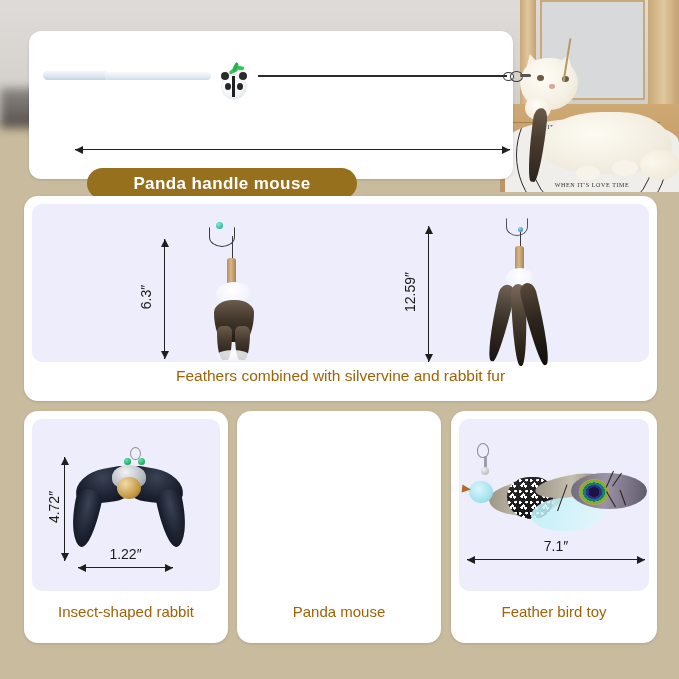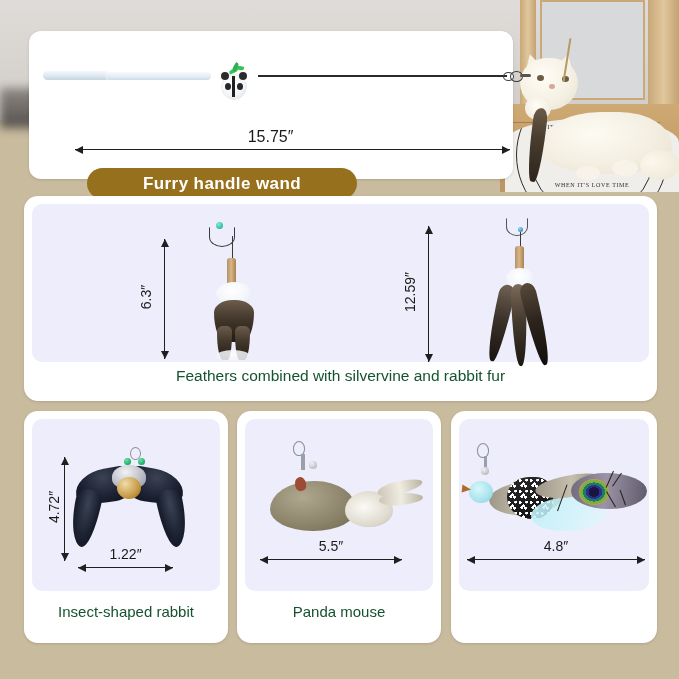--- a/index.html
+++ b/index.html
@@ -332,21 +332,21 @@
   }
   #feathers-stage {
     left: 8px; top: 8px;
     width: 617px; height: 158px;
   }
   .card-caption {
     position: absolute;
     left: 0;
     width: 100%;
     text-align: center;
-    color: #14532d;
+    color: #a16207;
     font-family: "Liberation Sans", sans-serif;
   }
   #feathers-caption { top: 171px; font-size: 15.5px; }
 
   
   .toyA { position: absolute; left: 165px; top: 18px; width: 70px; height: 140px; }
   .bead {
     position: absolute; left: 19px; top: 0;
     width: 7px; height: 7px;
     background: radial-gradient(circle at 35% 30%, #7df0d8, #12a58a);
@@ -572,24 +572,23 @@
 
       <div class="wand-rod"></div>
 
       <div class="wand-clip">
         <div class="clip-ring a"></div>
         <div class="clip-ring b"></div>
         <div class="clip-tail"></div>
       </div>
     </div>
 
-    <div class="dim-label" id="wand-dim-label">15.75″</div>
     <div class="dim" id="wand-dim"></div>
 
-    <div class="pill">Furry  handle  wand</div>
+    <div class="pill">Panda  handle  mouse</div>
   </div>
 
   <div class="card" id="feathers-card">
     <div class="inner-stage" id="feathers-stage">
 
       <div class="toyA">
         <div class="bead"></div>
         <div class="loopline"></div>
         <div class="hangline" style="left:35px; top:14px; height:24px;"></div>
         <div class="stick" style="left:30px; top:36px; width:9px; height:30px;"></div>
@@ -642,36 +641,20 @@
       <div class="dim-v" style="left:32px; top:38px; height:104px;"></div>
       <div class="dim-label vert" style="left:-11px; top:80px; width:66px; text-align:center; font-size:14px;">4.72″</div>
 
       <div class="dim" style="left:46px; top:148px; width:95px;"></div>
       <div class="dim-label" style="left:46px; top:127px; width:95px; text-align:center; font-size:14px;">1.22″</div>
     </div>
     <div class="card-caption bottom-caption">Insect-shaped rabbit</div>
   </div>
 
   <div class="card bottom-card" id="card-mouse">
-    <div class="inner-stage bottom-stage">
-
-      <div class="clipsm" style="left:48px; top:22px;"></div>
-      <div class="hangline" style="left:56px; top:35px; height:16px; background:#9aa0a8; width:4px;"></div>
-      <div class="swivel" style="left:64px; top:42px;"></div>
-
-      <div class="mouse-body" style="left:25px; top:62px; width:86px; height:50px;"></div>
-      <div class="mouse-ear" style="left:50px; top:58px; width:11px; height:14px; transform:rotate(-12deg);"></div>
-
-      <div class="mouse-tailfur" style="left:100px; top:72px; width:48px; height:36px;"></div>
-      <div class="mouse-feather" style="left:132px; top:62px; width:46px; height:13px; transform:rotate(-14deg);"></div>
-      <div class="mouse-feather" style="left:134px; top:74px; width:44px; height:12px; transform:rotate(-4deg);"></div>
-
-      <div class="dim" style="left:15px; top:140px; width:142px;"></div>
-      <div class="dim-label" style="left:15px; top:119px; width:142px; text-align:center; font-size:14px;">5.5″</div>
-    </div>
     <div class="card-caption bottom-caption">Panda mouse</div>
   </div>
 
   <div class="card bottom-card" id="card-bird">
     <div class="inner-stage bottom-stage">
 
       <div class="clipsm" style="left:18px; top:24px;"></div>
       <div class="hangline" style="left:25px; top:37px; height:12px; background:#9aa0a8; width:3px;"></div>
       <div class="swivel" style="left:22px; top:48px;"></div>
 
@@ -686,17 +669,18 @@
       <div class="peacock-fan" style="left:112px; top:54px; width:76px; height:36px;"></div>
       <div class="peacock-eye" style="left:120px; top:60px;"></div>
 
       <div class="hair" style="left:154px; top:52px; width:1px; height:18px; transform:rotate(24deg);"></div>
       <div class="hair" style="left:162px; top:54px; width:1px; height:16px; transform:rotate(34deg);"></div>
       <div class="hair" style="left:156px; top:88px; width:1px; height:18px; transform:rotate(150deg);"></div>
       <div class="hair" style="left:166px; top:86px; width:1px; height:16px; transform:rotate(160deg);"></div>
       <div class="hair" style="left:98px; top:92px; width:1px; height:28px; transform:rotate(200deg);"></div>
 
       <div class="dim" style="left:8px; top:140px; width:178px;"></div>
-      <div class="dim-label" style="left:8px; top:119px; width:178px; text-align:center; font-size:14px;">4.8″</div>
+      <div class="dim-label" style="left:8px; top:119px; width:178px; text-align:center; font-size:14px;">7.1″</div>
     </div>
+    <div class="card-caption bottom-caption">Feather bird toy</div>
   </div>
 
 </div>
 
 </body></html>

